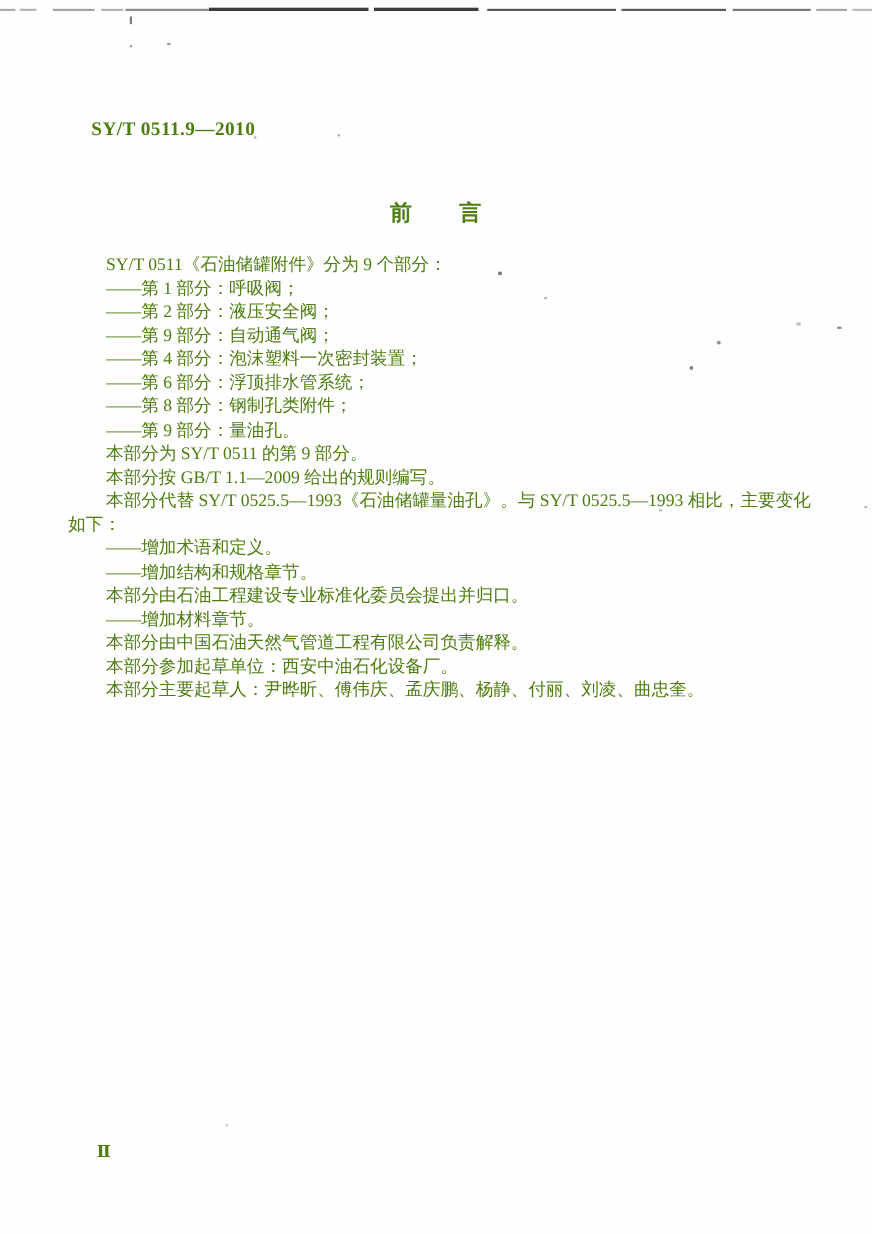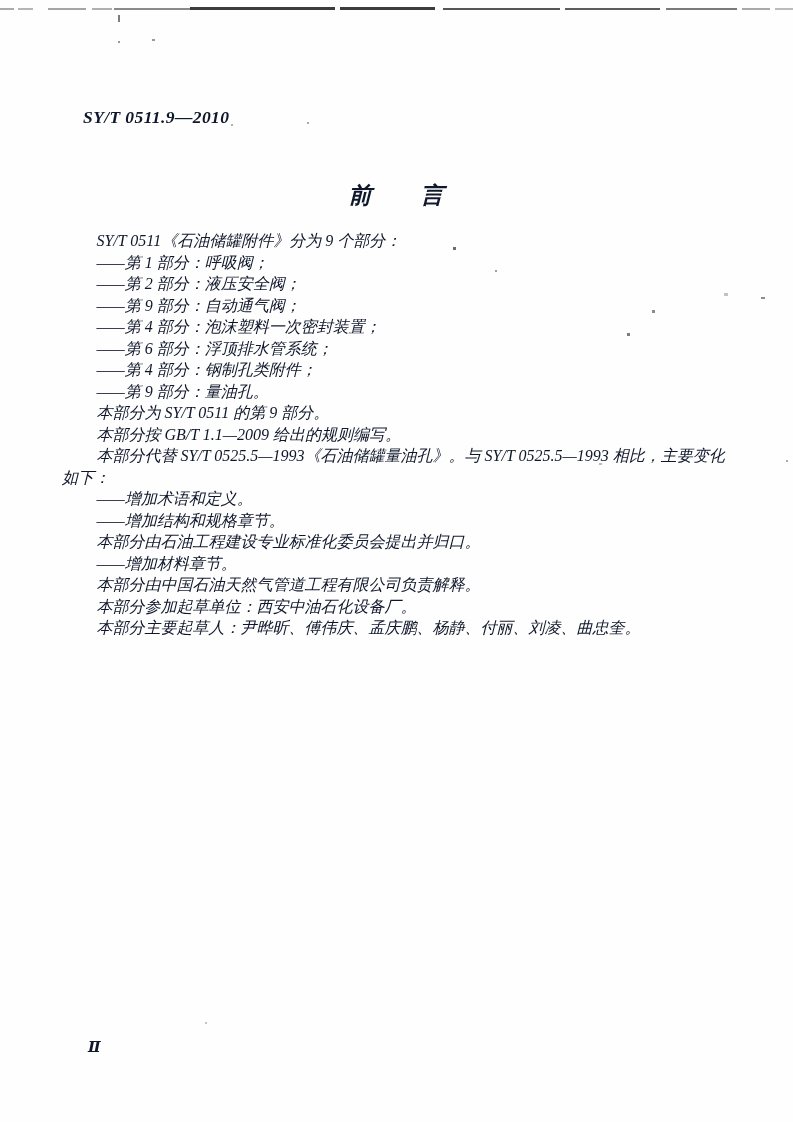--- a/index.html
+++ b/index.html
@@ -18,42 +18,42 @@
   .doc-number{
     position:absolute;left:83px;top:107px;
     font-size:17.5px;font-weight:700;letter-spacing:0.4px;
     white-space:nowrap;
   }
   
   .doc-title{
     position:absolute;left:0;top:180px;width:100%;
     text-align:center;
     font-family:"Liberation Sans","DejaVu Sans",sans-serif;
-    font-size:23px;font-weight:700;letter-spacing:1px;
+    font-size:20px;font-weight:700;letter-spacing:1px;
     white-space:pre;
   }
   
   .body-text{
     position:absolute;left:62px;top:230px;width:660px;
     font-size:16px;line-height:21.5px;
   }
   .body-text p{
     margin:0;padding:0;white-space:nowrap;
   }
   .body-text p.indent{text-indent:2.15em;}
   
   .page-number{
     position:absolute;left:88px;top:1038px;
     font-size:15px;font-weight:700;
   }
 </style>
 </head>
 <body>
 
-<div class="page" style="background: rgb(254, 254, 254); color: #0f172a; font-style: italic;">
+<div class="page" style="background: rgb(254, 254, 254); color: #4d7c0f;">
 
   <div>
     <div class="artifact" style="left:0;top:8px;width:14px;height:2px;background:#aaa;"></div>
     <div class="artifact" style="left:18px;top:8px;width:15px;height:2px;background:#b5b5b5;"></div>
     <div class="artifact" style="left:48px;top:8px;width:38px;height:2px;background:#a5a5a5;"></div>
     <div class="artifact" style="left:92px;top:8px;width:20px;height:2px;background:#b0b0b0;"></div>
     <div class="artifact" style="left:114px;top:8px;width:76px;height:2px;background:#8a8a8a;"></div>
     <div class="artifact" style="left:190px;top:7px;width:145px;height:3px;background:#3c3c3c;"></div>
     <div class="artifact" style="left:340px;top:7px;width:95px;height:3px;background:#3c3c3c;"></div>
     <div class="artifact" style="left:443px;top:8px;width:117px;height:2px;background:#565656;"></div>
@@ -85,21 +85,21 @@
 
   <div class="doc-title">前　　言</div>
 
   <div class="body-text">
     <p class="indent">SY/T 0511《石油储罐附件》分为 9 个部分：</p>
     <p class="indent">——第 1 部分：呼吸阀；</p>
     <p class="indent">——第 2 部分：液压安全阀；</p>
     <p class="indent">——第 9 部分：自动通气阀；</p>
     <p class="indent">——第 4 部分：泡沫塑料一次密封装置；</p>
     <p class="indent">——第 6 部分：浮顶排水管系统；</p>
-    <p class="indent">——第 4 部分：钢制孔类附件；</p>
+    <p class="indent">——第 8 部分：钢制孔类附件；</p>
     <p class="indent">——第 9 部分：量油孔。</p>
     <p class="indent">本部分为 SY/T 0511 的第 9 部分。</p>
     <p class="indent">本部分按 GB/T 1.1—2009 给出的规则编写。</p>
     <p class="indent">本部分代替 SY/T 0525.5—1993《石油储罐量油孔》。与 SY/T 0525.5—1993 相比，主要变化</p>
     <p>如下：</p>
     <p class="indent">——增加术语和定义。</p>
     <p class="indent">——增加结构和规格章节。</p>
     <p class="indent">本部分由石油工程建设专业标准化委员会提出并归口。</p>
     <p class="indent">——增加材料章节。</p>
     <p class="indent">本部分由中国石油天然气管道工程有限公司负责解释。</p>

